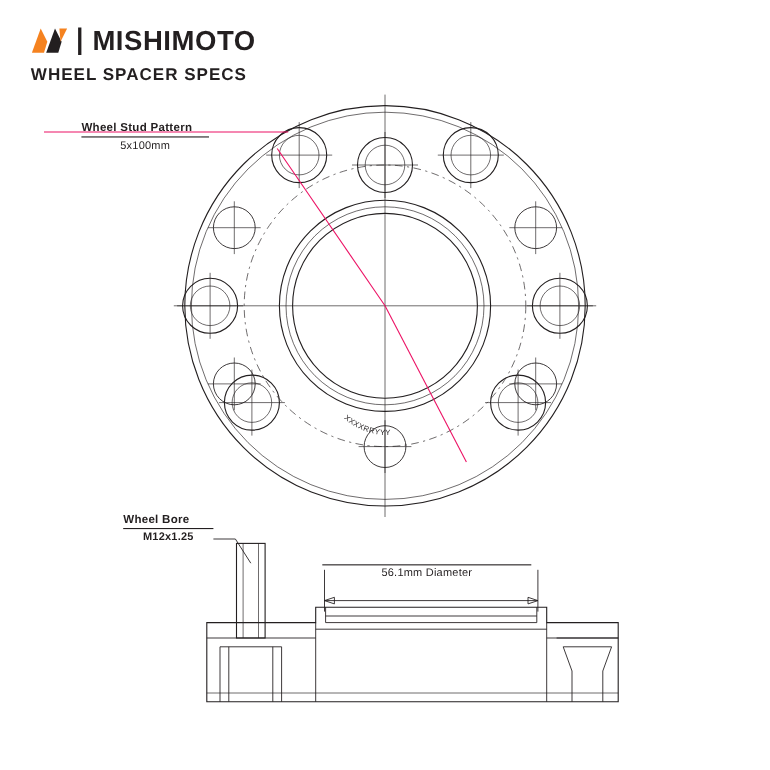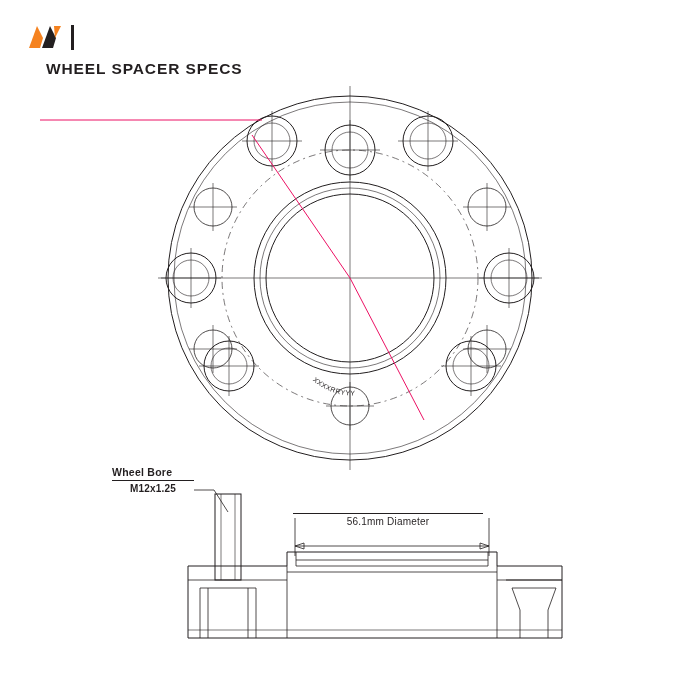--- a/index.html
+++ b/index.html
@@ -52,21 +52,20 @@
     line-height: 26px;
   }
   .subtitle {
     position: absolute;
     left: 28px;
     top: 60px;
     font-weight: bold;
     font-size: 15.5px;
     letter-spacing: 0.9px;
     color: #231f20;
-    margin-left: 18px;
   }
 
   
   .callout {
     position: absolute;
     text-align: left;
   }
   .callout .c-title {
     font-weight: bold;
     font-size: 10.5px;
@@ -125,23 +124,29 @@
 
   <div class="brand-row">
     <div class="brand-mark">
       <svg width="34" height="26" viewBox="0 0 34 26" xmlns="http://www.w3.org/2000/svg">
         <path d="M1 24 L9 2 L15 14 L12 24 Z" fill="#f5821f"></path>
         <path d="M14 24 L22 2 L28 14 L25 24 Z" fill="#231f20"></path>
         <path d="M26 2 L33 2 L27 14 Z" fill="#f5821f"></path>
       </svg>
     </div>
     <div class="brand-divider"></div>
+    <div class="brand-name">MISHIMOTO</div>
   </div>
   <div class="subtitle">WHEEL SPACER SPECS</div>
 
+  <div class="callout" id="callout-stud-pattern">
+    <div class="c-title">Wheel Stud Pattern</div>
+    <div class="c-rule"></div>
+    <div class="c-value">5x100mm</div>
+  </div>
 
   <div class="callout" id="callout-wheel-stud">
     <div class="c-title">Wheel Bore</div>
     <div class="c-rule"></div>
     <div class="c-value">M12x1.25</div>
   </div>
 
   <div class="callout" id="callout-center-bore">
     <div class="c-rule"></div>
     <div class="c-value">56.1mm Diameter</div>

